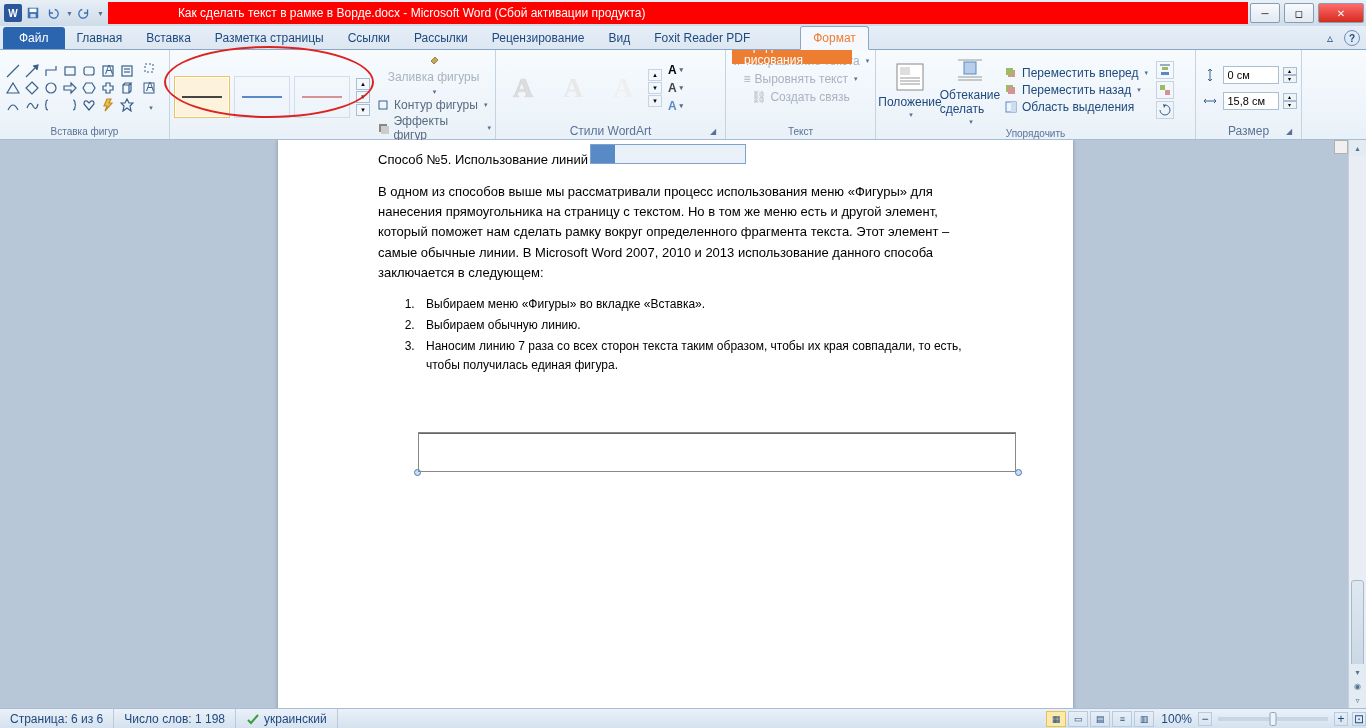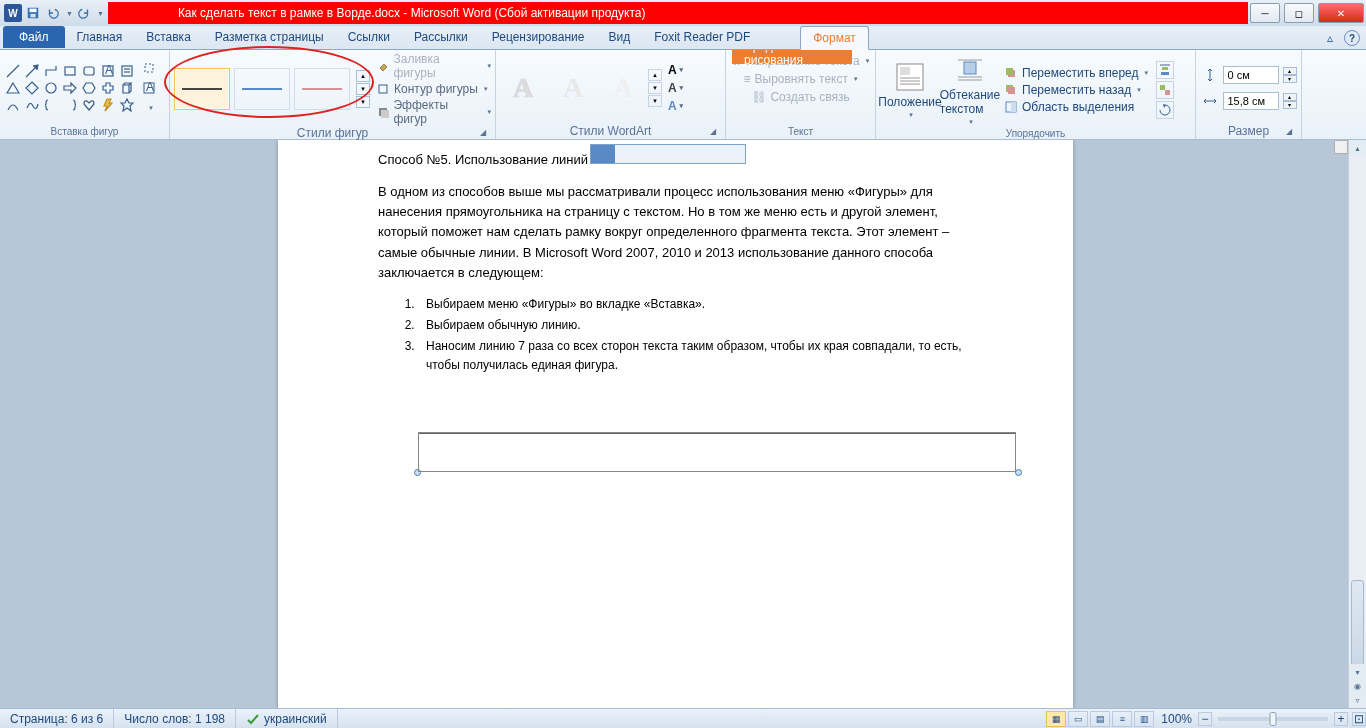--- a/index.html
+++ b/index.html
@@ -12,21 +12,21 @@
 .qat-ico svg { width:14px; height:14px; }
 .word-ico { width:18px; height:18px; background:#2b579a; color:#fff; font-weight:bold; font-size:10px; display:flex; align-items:center; justify-content:center; border-radius:2px; }
 .title-red { flex:1; height:22px; background:#ff0000; display:flex; align-items:center; color:#fff; font-size:12px; padding-left:70px; position:relative; }
 .contextual { position:absolute; right:0; top:0; height:22px; background:#ed7d31; color:#fff; padding:0 12px; display:flex; align-items:center; font-size:12px; width:120px; justify-content:center;}
 .title-red .doc-name{color:#ffffff;}
 .win-controls { display:flex; gap:0; }
 .win-btn { width:30px; height:20px; background:linear-gradient(#f8fafd,#e2e9f1); border:1px solid #8a9cb0; border-radius:2px; display:flex; align-items:center; justify-content:center; margin:2px; font-size:10px; }
 .close-btn { background:linear-gradient(#ff6b6b,#d52b1e); color:#fff; width:46px; }
 
 
-.tabstrip { height:24px; background:linear-gradient(#e6eef7,#dce7f2); display:flex; align-items:flex-start; padding-left:3px; border-bottom:1px solid #8ba7c7; position:relative;}
+.tabstrip { height:24px; background:linear-gradient(#e6eef7,#dce7f2); display:flex; align-items:center; padding-left:3px; border-bottom:1px solid #8ba7c7; position:relative;}
 .tab { padding:4px 12px; color:#1f497d; cursor:default; }
 .tab.file { background:#2b65b0; color:#fff; border-radius:3px 3px 0 0; padding:4px 16px;}
 .tab.active { background:#f5f9fd; border:1px solid #8ba7c7; border-bottom:1px solid #f5f9fd; border-radius:3px 3px 0 0; color:#ed7d31;}
 .tabstrip .help { position:absolute; right:6px; top:4px; display:flex; gap:6px; color:#1f497d;}
 .help span{width:16px; height:16px; display:flex; align-items:center; justify-content:center; border-radius:8px;}
 .help .q{border:1px solid #6a8fc0; font-weight:bold; font-size:10px;}
 
 
 .ribbon { height:90px; background:linear-gradient(#f7fbfe,#e9f1f8); border-bottom:1px solid #a8bdd4; display:flex; }
 .grp { border-right:1px solid #c5d4e3; display:flex; flex-direction:column; padding:2px 4px 0 4px; }
@@ -43,21 +43,21 @@
 
 
 .styles-gallery{display:flex; align-items:center; gap:4px; position:relative;}
 .style-item{width:56px; height:42px; border:1px solid #d2ddea; display:flex; align-items:center; justify-content:center;}
 .style-item.sel{border:1px solid #f2c15e; background:#fdf3dc; box-shadow:inset 0 0 0 1px #fff;}
 .style-line{width:40px; height:0; border-top:2px solid;}
 .styles-spin{display:flex; flex-direction:column; gap:1px; margin-left:2px;}
 .styles-spin span{width:14px; height:12px; border:1px solid #a9bdd3; font-size:7px; display:flex; align-items:center; justify-content:center; background:#f3f7fb;}
 .styles-opts{display:flex; flex-direction:column; gap:2px; margin-left:6px;}
 .styles-opts .o{display:flex; align-items:center; gap:4px; color:#5a6b80;}
-.styles-opts .o.dis{color:#a9b3bf;}
+.styles-opts .o.dis{color:#a9b3bf;flex-direction:column;}
 .styles-opts .ic{width:14px;height:14px;display:flex;align-items:center;justify-content:center;}
 
 
 .red-oval{position:absolute; border:2px solid #d22; border-radius:50%; pointer-events:none;}
 
 
 .wa-gallery{display:flex; gap:4px;}
 .wa-item{width:46px;height:42px; border:1px solid transparent; display:flex; align-items:center; justify-content:center; font-size:28px; font-weight:bold; font-family:Georgia,serif;}
 .wa1{color:#ddd; text-shadow:0 0 1px #aaa;}
 .wa2{color:#e8e8e8;}
@@ -423,21 +423,21 @@
       </div>
       <div class="big-btn">
         <div class="ic">
             <svg width="30" height="30">
               <rect x="9" y="7" width="12" height="12" fill="#b7cee8" stroke="#5a8ac6"></rect>
               <line x1="3" y1="5" x2="27" y2="5" stroke="#999"></line>
               <line x1="3" y1="22" x2="27" y2="22" stroke="#999"></line>
               <line x1="3" y1="25" x2="27" y2="25" stroke="#999"></line>
             </svg>
           </div>
-        <span>Обтекание текстом</span>
+        <span>Обтекание сделать</span>
           <span class="drop">▾</span>
       </div>
       <div class="arr-list">
         <div class="o">
             <span class="ic">
               <svg width="12" height="12">
                 <rect x="3" y="3" width="7" height="7" fill="#d59494"></rect>
                 <rect x="1" y="1" width="7" height="7" fill="#9dbb61"></rect>
               </svg>
             </span>

